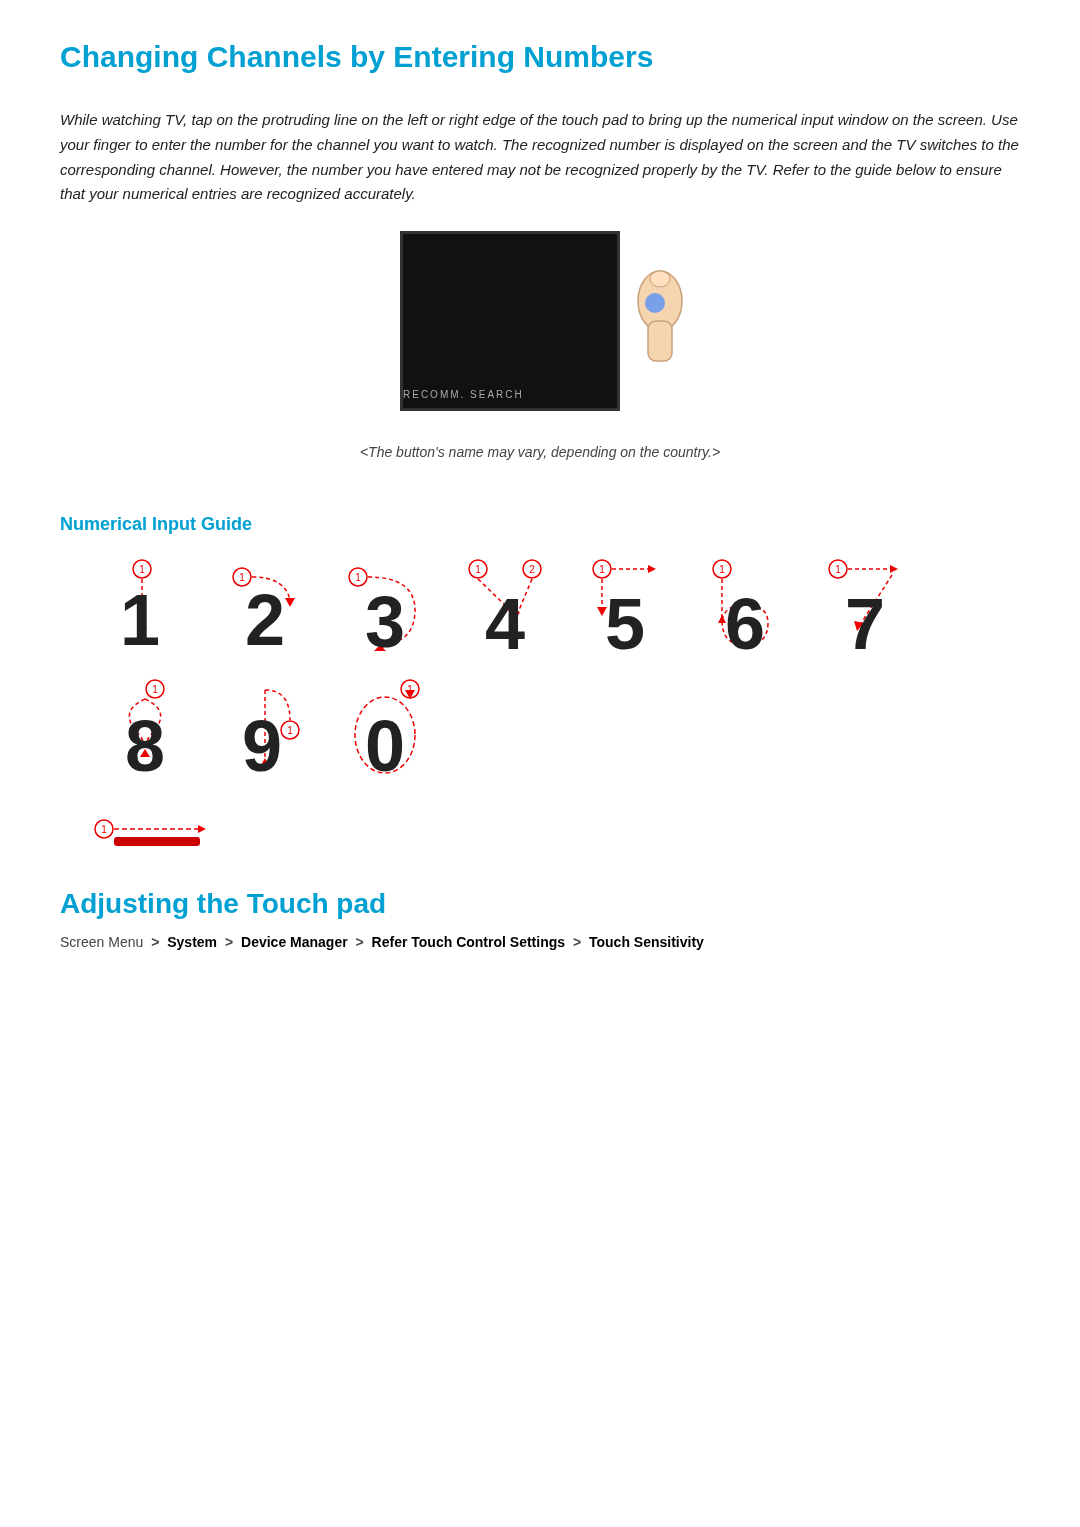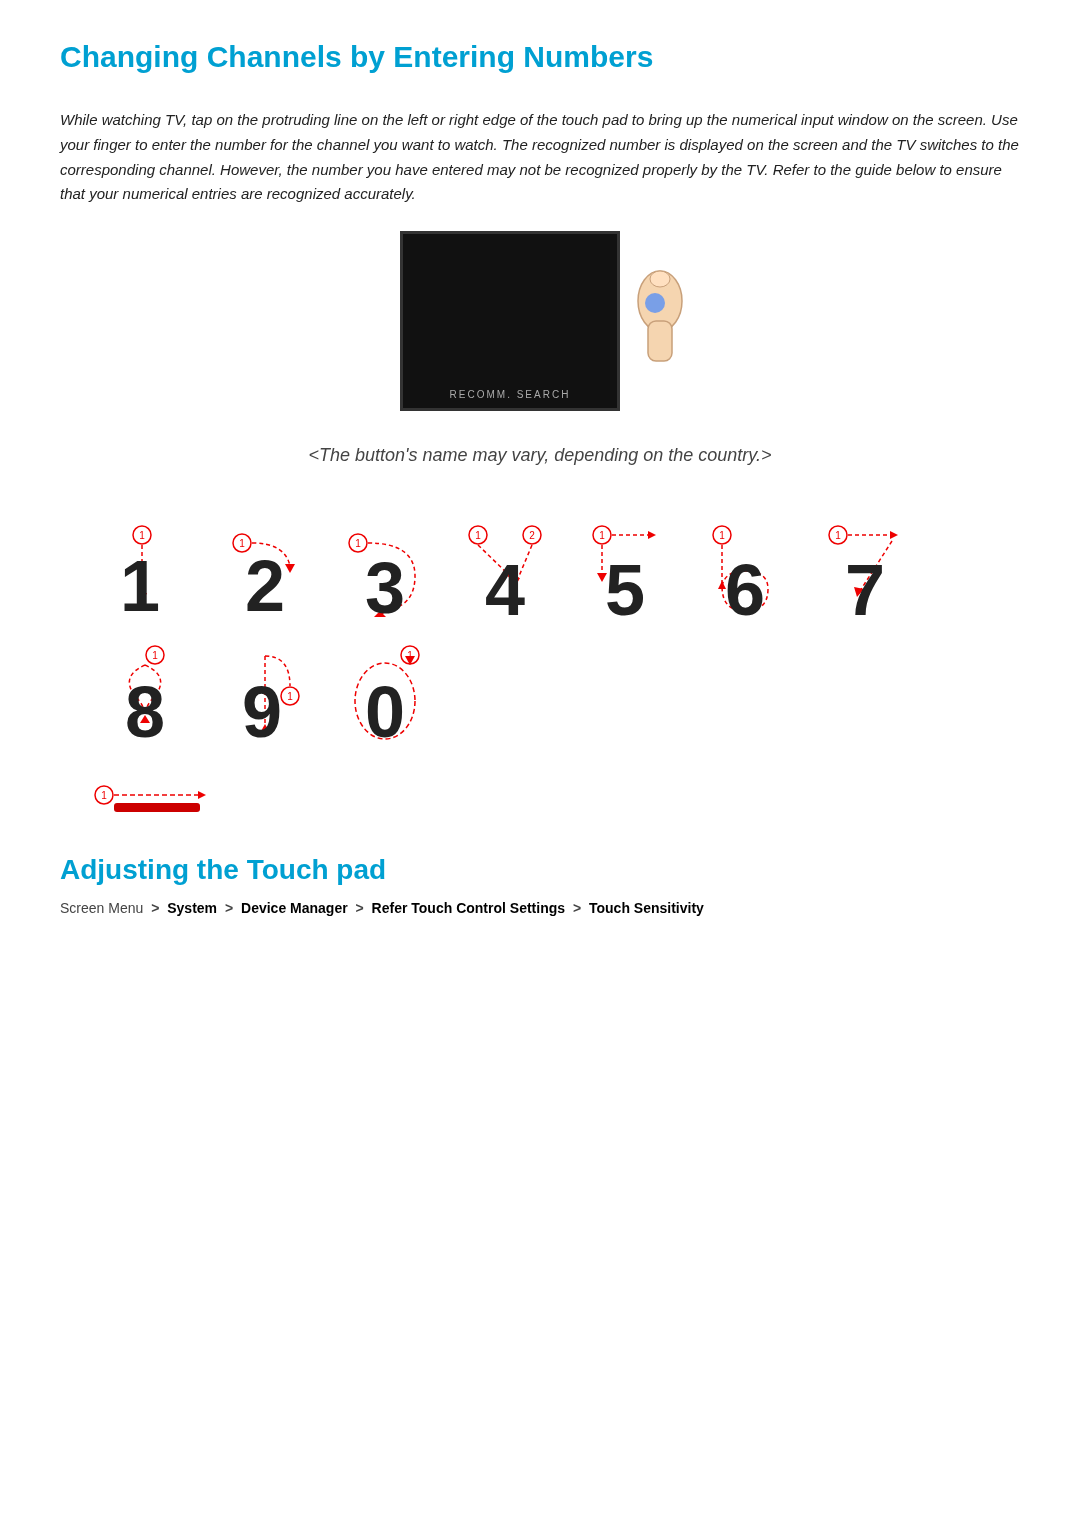--- a/index.html
+++ b/index.html
@@ -48,32 +48,32 @@
     }
 
     .tv-screen {
       width: 220px;
       height: 180px;
       background: #111;
       border: 3px solid #333;
       position: relative;
       display: flex;
       align-items: flex-end;
-      justify-content: center;
+      justify-content: flex-start;
     }
 
     .tv-screen .screen-label {
       color: #aaa;
       font-size: 10px;
       letter-spacing: 2px;
       margin-bottom: 8px;
     }
 
     .caption {
-      font-size: 18px;
+      font-size: 14px;
       color: #444;
       margin-top: 10px;
       margin-bottom: 20px;
       text-align: center;
     }
 
     .numbers-grid {
       display: flex;
       flex-wrap: wrap;
       gap: 10px;
@@ -147,20 +147,21 @@
 
       <ellipse cx="60" cy="18" rx="10" ry="8" fill="#ffe0c0" stroke="#c8a07a" stroke-width="1"></ellipse>
 
       <circle cx="55" cy="42" r="10" fill="#4488ff" opacity="0.7"></circle>
     </svg>
   </div>
   <p class="caption">&lt;The button's name may vary, depending on the country.&gt;</p>
 </div>
 
 <div class="section-divider">
+  <h2 class="sub-title">Numerical Input Guide</h2>
 </div>
 
 <div class="numbers-grid">
 
   <div class="number-item">
     <svg viewBox="0 0 110 110">
 
       <circle cx="52" cy="14" r="9" fill="none" stroke="#e00" stroke-width="1.5"></circle>
       <text x="52" y="18" text-anchor="middle" font-size="10" fill="#e00">1</text>
 

